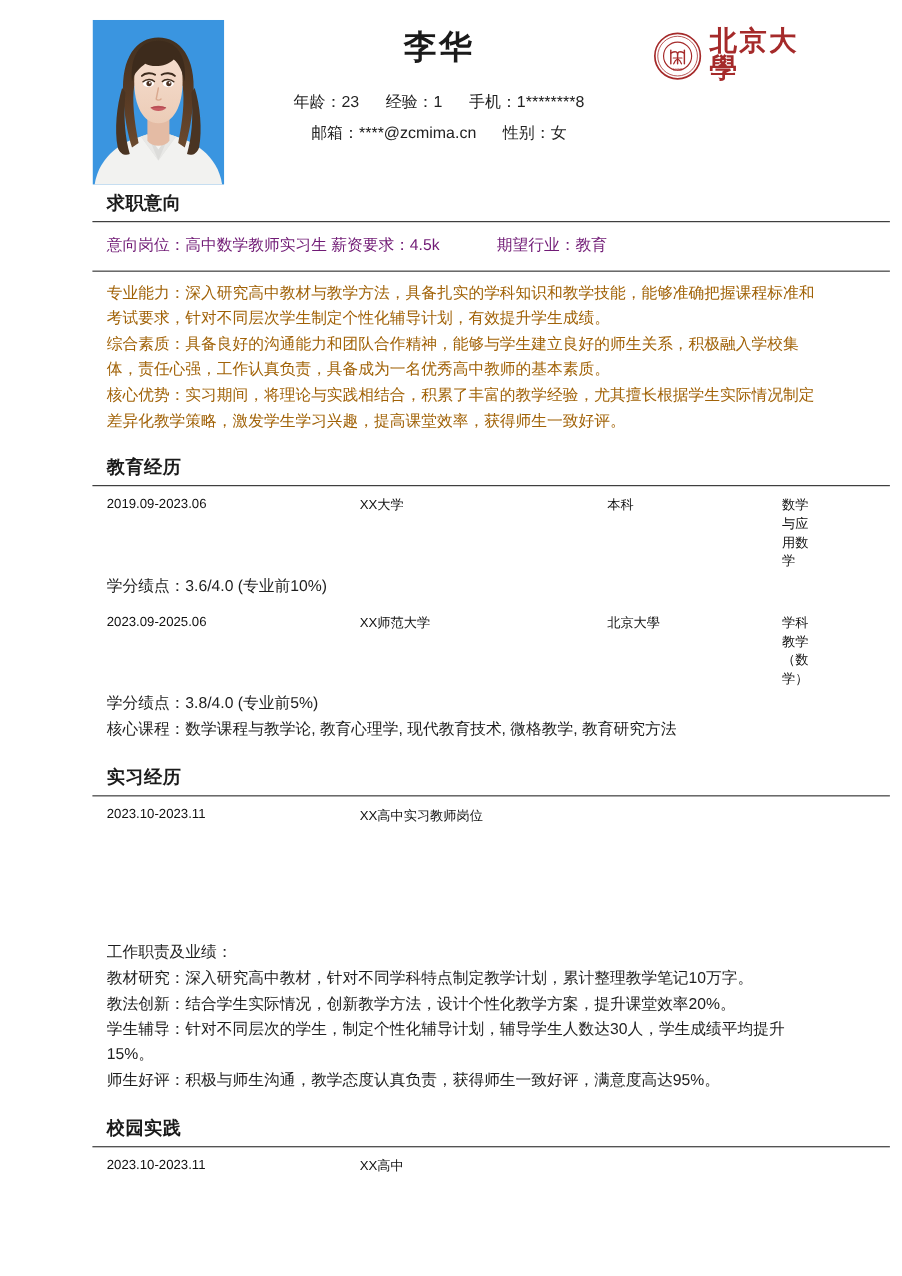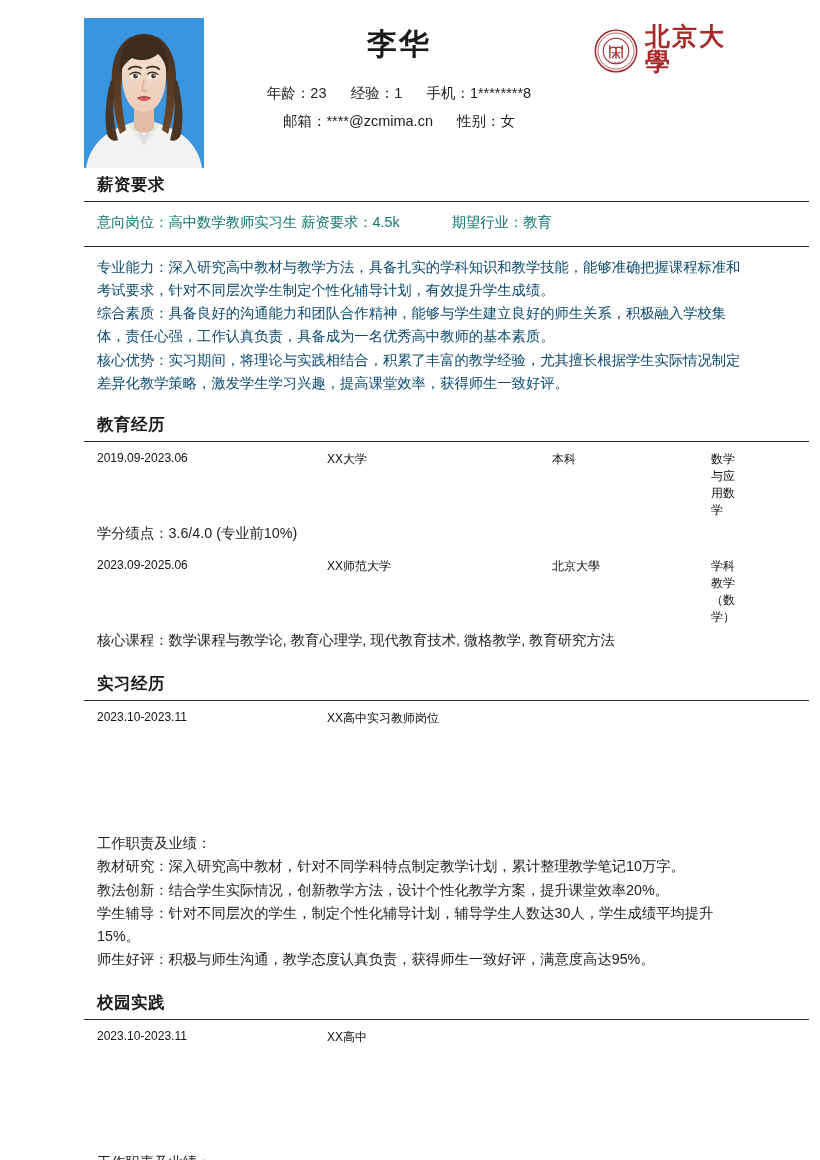--- a/index.html
+++ b/index.html
@@ -95,29 +95,29 @@
     height: 0;
     border-top: 1.6px solid #2b2b2b;
     width: 725px;
     margin-bottom: 9px;
   }
   .para { padding-left: 13px; }
   .para p {
     margin: 0;
     font-size: 14.3px;
     line-height: 1.62;
-    color: #0c4a6e;
+    color: #a16207;
   }
 
   
   .intent-row {
     padding-left: 13px;
     font-size: 14.3px;
     display: flex;
-    color: #0f766e;
+    color: #701a75;
     padding-top: 2px;
     padding-bottom: 8px;
   }
   .intent-a { white-space: pre; }
   .intent-b { margin-left: 52px; white-space: pre; }
 
   
   .entry { margin-bottom: 2px; }
   .entry-head {
     display: flex;
@@ -219,21 +219,21 @@
         <path d="M64 44 C56 40 50 40 50 46" stroke="#a52a2a" stroke-width="3" fill="none" stroke-linecap="round"></path>
         <path d="M41 54 L50 54 M59 54 L50 54" stroke="#a52a2a" stroke-width="2.4" stroke-linecap="round"></path>
         <path d="M42 66 C45 58 50 56 50 56 C50 56 55 58 58 66" stroke="#a52a2a" stroke-width="2.6" fill="none" stroke-linecap="round"></path>
         <text x="50" y="80" font-size="8" fill="#a52a2a" text-anchor="middle" font-family="DejaVu Serif, serif">1898</text>
       </svg>
       <span class="logo-text">北京大學</span>
     </div>
   </div>
 
   <div class="section">
-    <div class="section-title">薪资要求</div>
+    <div class="section-title">求职意向</div>
     <div class="rule"></div>
     <div class="intent-row">
       <span class="intent-a">意向岗位：高中数学教师实习生 薪资要求：4.5k</span>
       <span class="intent-b">期望行业：教育</span>
     </div>
   </div>
 
   <div class="section">
     <div class="rule"></div>
     <div class="para">
@@ -260,20 +260,21 @@
 
     <div class="gap-sm"></div>
 
     <div class="entry">
       <div class="entry-head">
         <span class="c-date">2023.09-2025.06</span>
         <span class="c-org">XX师范大学</span>
         <span class="c-deg">北京大學</span>
         <span class="c-major">学科教学（数学）</span>
       </div>
+      <div class="entry-detail">学分绩点：3.8/4.0 (专业前5%)</div>
       <div class="entry-detail">核心课程：数学课程与教学论, 教育心理学, 现代教育技术, 微格教学, 教育研究方法</div>
     </div>
     <div class="gap-md"></div>
   </div>
 
   <div class="section">
     <div class="section-title">实习经历</div>
     <div class="rule"></div>
     <div class="entry">
       <div class="entry-head">

